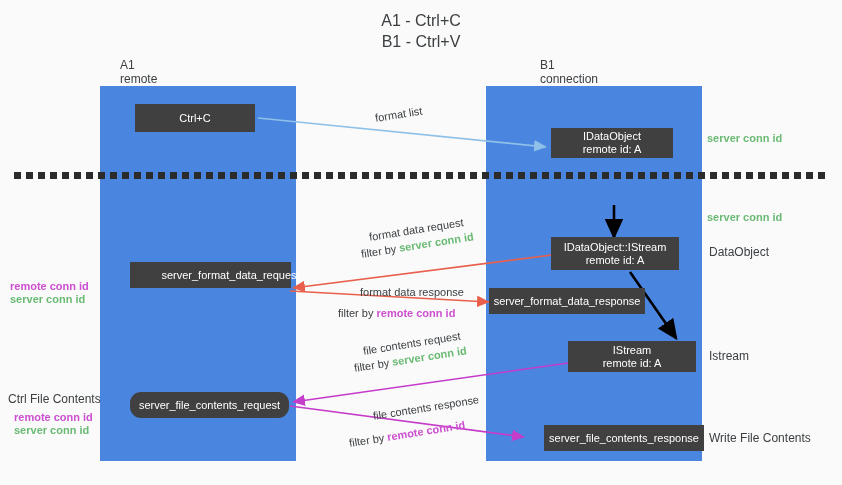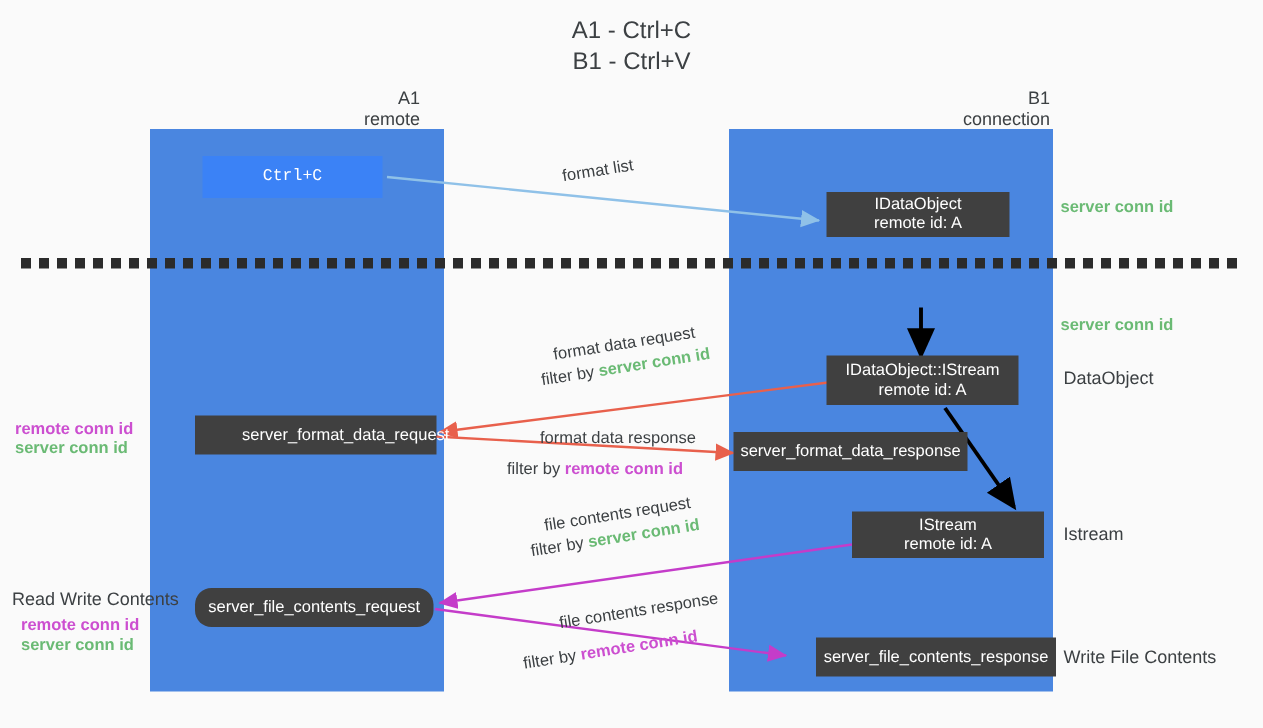--- a/index.html
+++ b/index.html
@@ -18,21 +18,21 @@
   .title{
     left:0;top:10px;width:842px;
     text-align:center;
     font-size:16px;line-height:21px;
     color:#3c4043;
     white-space:pre-line;
   }
 
   
   .lane-head{
-    text-align:right;font-size:12px;line-height:14px;color:#3c4043;
+    text-align:left;font-size:12px;line-height:14px;color:#3c4043;
     white-space:pre-line;
   }
 
   
   .lane{background:#4a86e0;}
 
   
   .divider{
     left:14px;top:172px;width:816px;height:7px;
     background-image:repeating-linear-gradient(
@@ -40,21 +40,21 @@
   }
 
   
   .box{
     display:flex;align-items:center;justify-content:center;
     text-align:center;color:#ffffff;
     font-size:11px;line-height:13px;
     white-space:pre-line;
     box-sizing:border-box;
   }
-  .box.green{background:#3b82f6;font-family:Liberation Mono, monospace;}
+  .box.green{background:#404040;}
   .box.orange{background:#404040;}
 
   
   .side-label{font-size:12px;line-height:15px;color:#3c4043;}
 
   
   .conn{font-size:11px;line-height:14px;font-weight:bold;}
   .conn.green{color:#6aba74;}
   .conn.magenta{color:#cc4fd0;}
 
@@ -121,41 +121,41 @@
 
   <div class="abs box green" style="left:135px;top:104px;width:120px;height:28px;">Ctrl+C</div>
 
   <div class="abs box orange" style="left:551px;top:128px;width:122px;height:30px;">IDataObject
 remote id: A</div>
 
 
   <div class="abs box orange" style="left:551px;top:237px;width:128px;height:33px;">IDataObject::IStream
 remote id: A</div>
 
-  <div class="abs box orange" style="left:130px;top:277px;width:161px;height:26px;padding-left:40px;">server_format_data_request</div>
+  <div class="abs box orange" style="left:130px;top:262px;width:161px;height:26px;padding-left:40px;">server_format_data_request</div>
 
   <div class="abs box orange" style="left:489px;top:288px;width:156px;height:26px;">server_format_data_response</div>
 
   <div class="abs box orange" style="left:568px;top:341px;width:128px;height:31px;">IStream
 remote id: A</div>
 
   <div class="abs box orange" style="left:130px;top:392px;width:159px;height:26px;border-radius:11px;">server_file_contents_request</div>
 
   <div class="abs box orange" style="left:544px;top:425px;width:160px;height:26px;">server_file_contents_response</div>
 
   <div class="abs conn green" style="left:707px;top:131px;">server conn id</div>
   <div class="abs conn green" style="left:707px;top:210px;">server conn id</div>
   <div class="abs side-label" style="left:709px;top:245px;">DataObject</div>
   <div class="abs side-label" style="left:709px;top:349px;">Istream</div>
   <div class="abs side-label" style="left:709px;top:431px;">Write File Contents</div>
 
   <div class="abs conn magenta" style="left:10px;top:279px;">remote conn id</div>
   <div class="abs conn green" style="left:10px;top:292px;">server conn id</div>
 
-  <div class="abs side-label" style="left:8px;top:392px;">Read Write Contents</div>
+  <div class="abs side-label" style="left:8px;top:392px;">Ctrl File Contents</div>
   <div class="abs conn magenta" style="left:14px;top:410px;">remote conn id</div>
   <div class="abs conn green" style="left:14px;top:423px;">server conn id</div>
 
   <div class="abs cap rot" style="left:374px;top:111px;">format list</div>
 
   <div class="abs cap rot" style="left:368px;top:230px;">format data request</div>
   <div class="abs cap rot" style="left:360px;top:247px;"><span>filter by </span><span class="g">server conn id</span></div>
 
   <div class="abs cap" style="left:360px;top:285px;">format data response</div>
   <div class="abs cap" style="left:338px;top:306px;"><span>filter by </span><span class="m">remote conn id</span></div>

